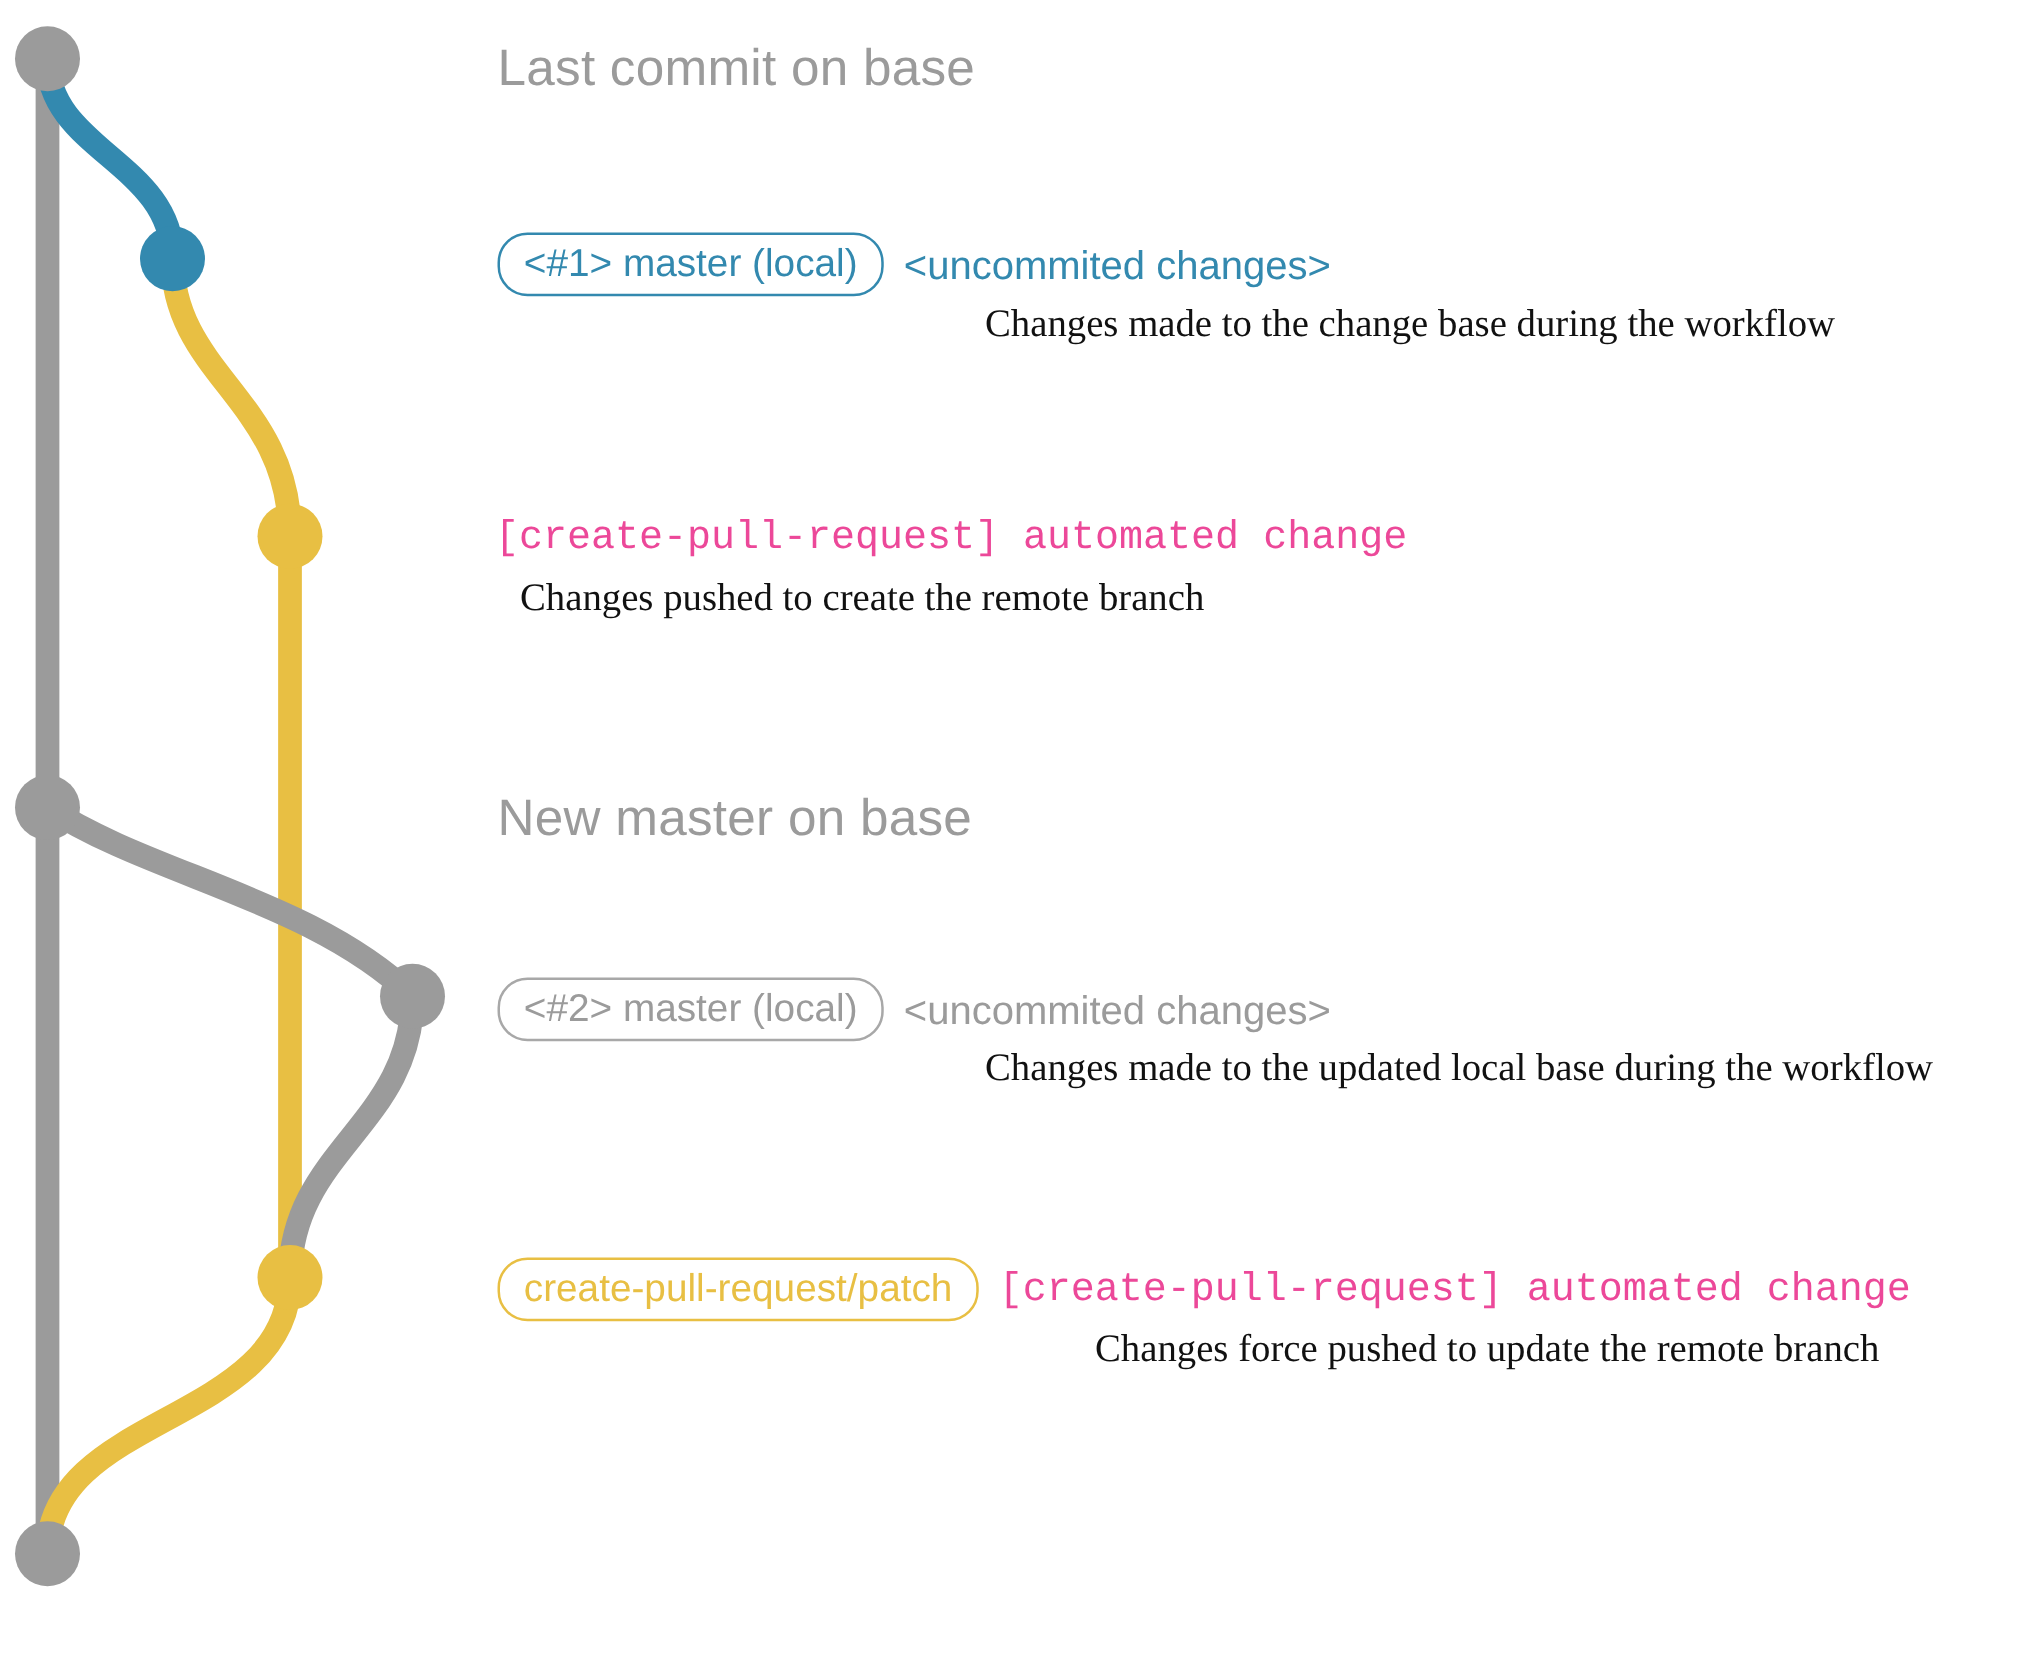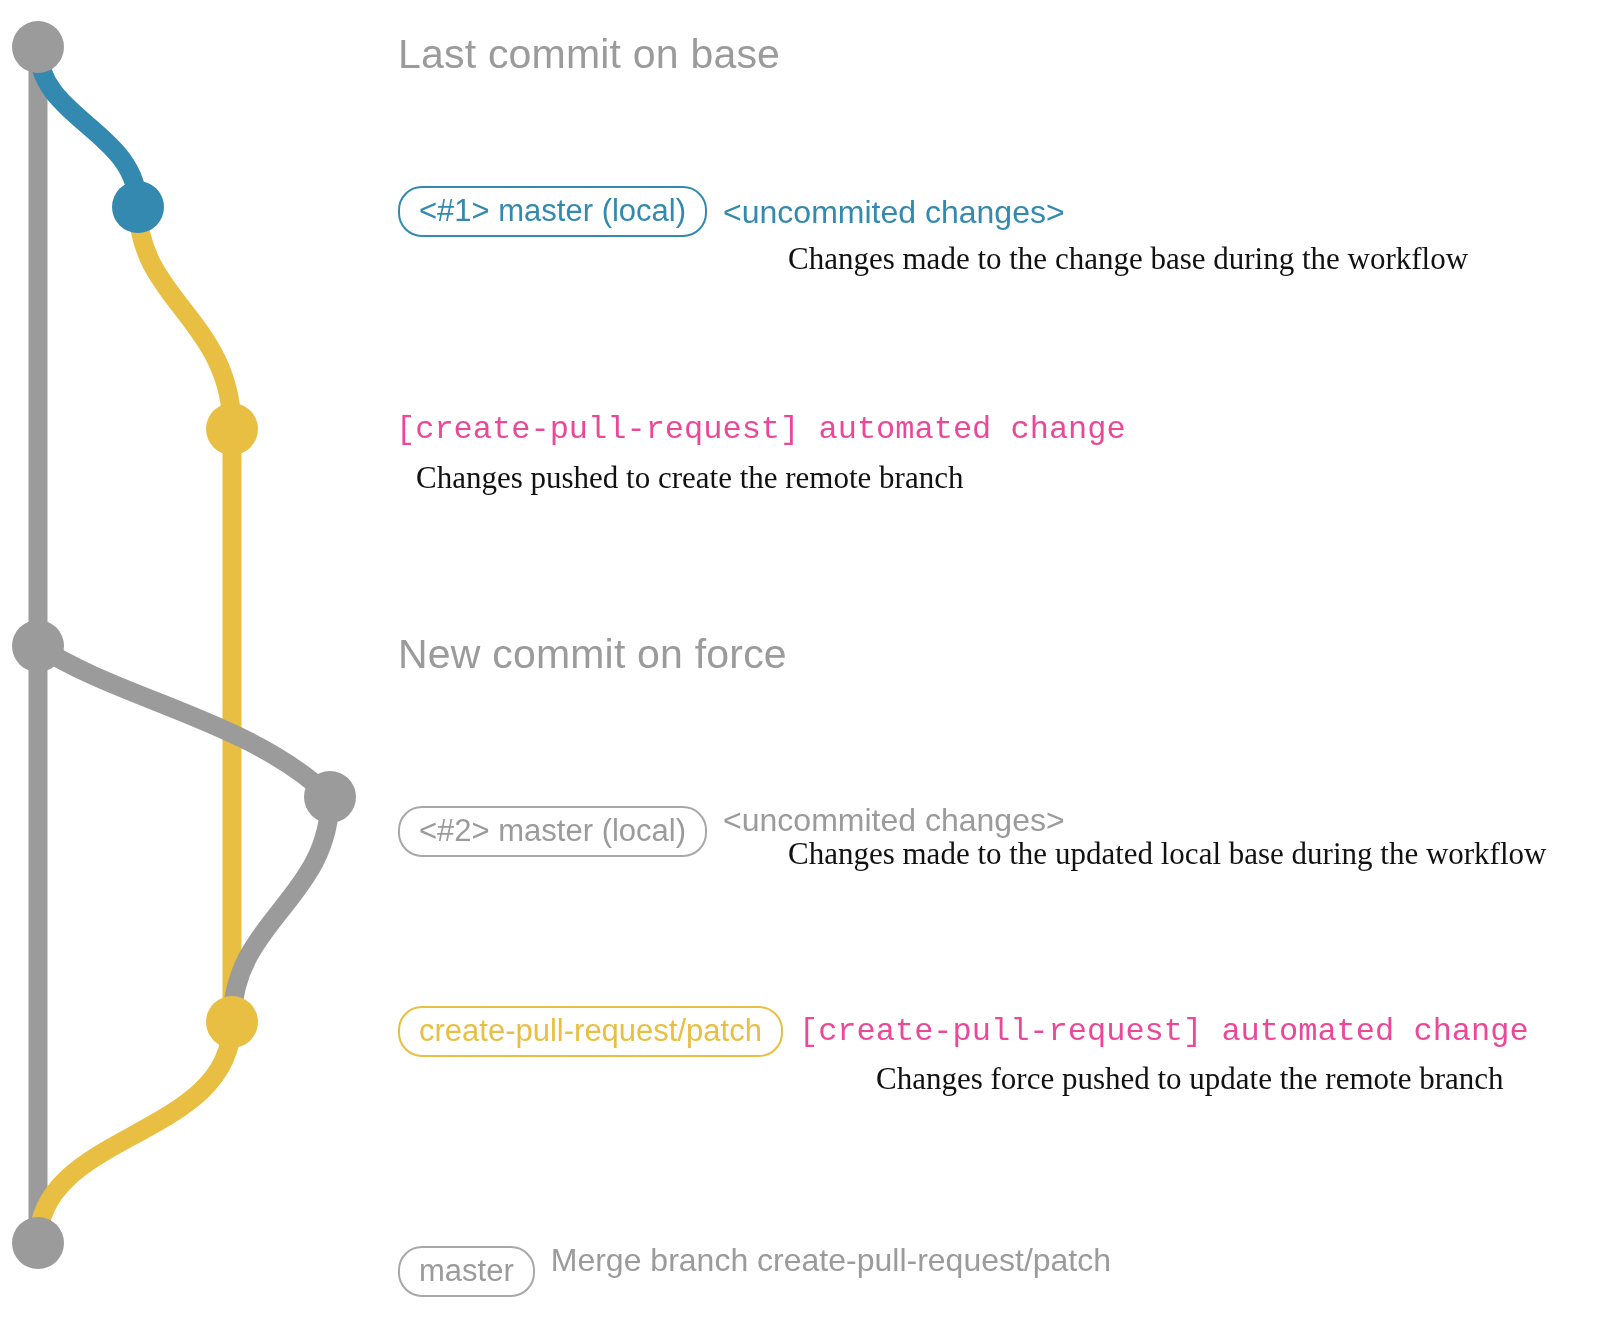--- a/index.html
+++ b/index.html
@@ -55,21 +55,21 @@
     border: 2px solid #9b9b9b;
     border-radius: 24px;
     padding: 7px 19px 9px 19px;
     font-size: 31px;
     line-height: 1;
     color: #9b9b9b;
     background: #ffffff;
   }
   .badge.blue   { border-color: #3389af; color: #3389af; }
   .badge.yellow { border-color: #e8bf43; color: #e8bf43; }
-  .badge.gray   { border-color: #a8a8a8; color: #9b9b9b; margin-top: 24px; }
+  .badge.gray   { border-color: #a8a8a8; color: #9b9b9b; }
 
   .headline {
     font-size: 32px;
     line-height: 1;
     margin-left: 16px;
   }
   .headline.blue   { color: #3389af; }
   .headline.yellow { color: #ec4899; font-family: Liberation Mono, monospace; }
   .headline.gray   { color: #9b9b9b; }
 
@@ -120,32 +120,28 @@
     <span class="badge blue">&lt;#1&gt; master (local)</span>
     <span class="headline blue">&lt;uncommited changes&gt;</span>
   </div>
   <div class="description" style="left:788px; top:243px;">Changes made to the change base during the workflow</div>
 
   <div class="commit-row" style="left:396px; top:414px;">
     <span class="headline yellow standalone">[create-pull-request] automated change</span>
   </div>
   <div class="description" style="left:416px; top:462px;">Changes pushed to create the remote branch</div>
 
-  <div class="annotation section-title" style="left:398px; top:631px;">New commit on force</div>
+  <div class="annotation section-title" style="left:398px; top:631px;">New master on base</div>
 
   <div class="commit-row" style="left:398px; top:782px;">
     <span class="badge gray">&lt;#2&gt; master (local)</span>
     <span class="headline gray">&lt;uncommited changes&gt;</span>
   </div>
   <div class="description" style="left:788px; top:838px;">Changes made to the updated local base during the workflow</div>
 
   <div class="commit-row" style="left:398px; top:1006px;align-items:center;">
     <span class="badge yellow">create-pull-request/patch</span>
     <span class="headline yellow">[create-pull-request] automated change</span>
   </div>
   <div class="description" style="left:876px; top:1063px;">Changes force pushed to update the remote branch</div>
 
-  <div class="commit-row" style="left:398px; top:1222px;">
-    <span class="badge gray">master</span>
-    <span class="headline gray">Merge branch create-pull-request/patch</span>
-  </div>
 
 </div>
 
 </body></html>

